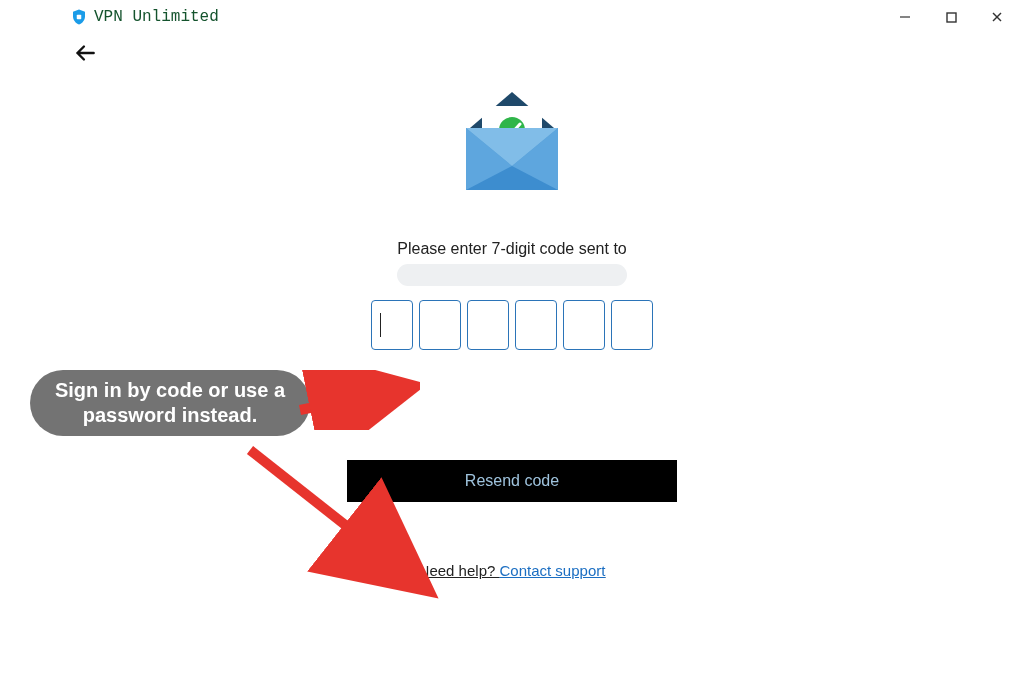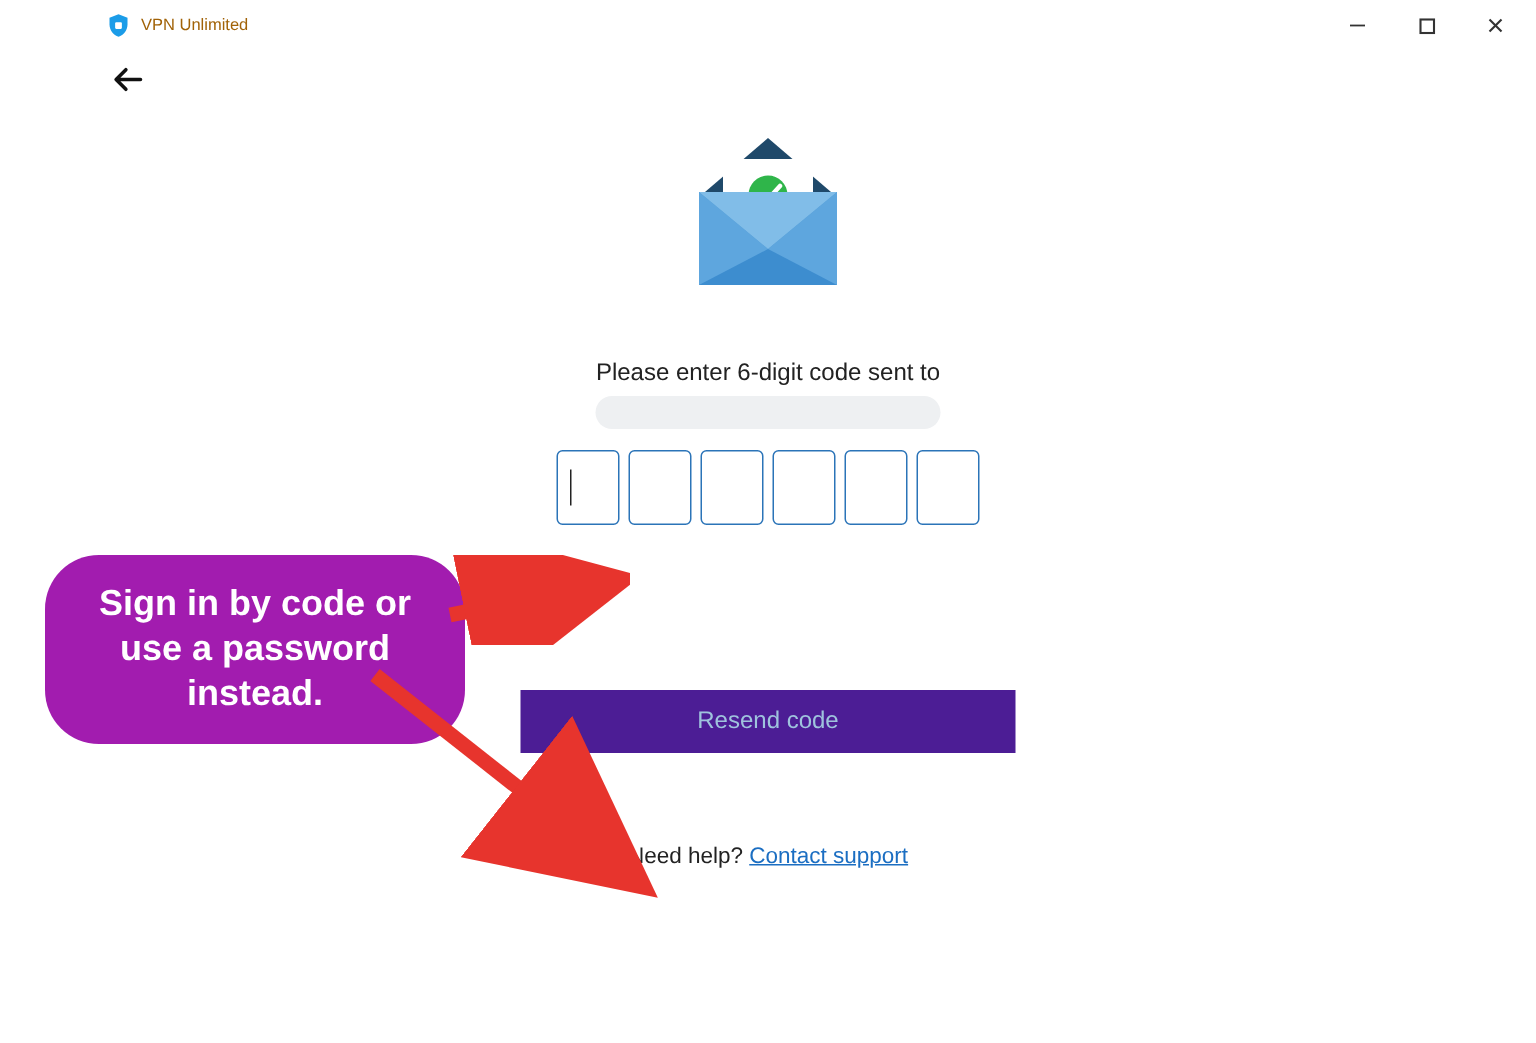--- a/index.html
+++ b/index.html
@@ -16,22 +16,23 @@
     align-items: center;
     height: 34px;
     padding: 0 8px 0 70px;
   }
   .app-icon {
     width: 18px; height: 18px;
     margin-right: 6px;
     display: inline-flex; align-items:center; justify-content:center;
   }
   .app-title {
-    font-size: 11px;
-    color: #a16207;
+    font-size: 16px;
+    color: #14532d;
+    font-family: Liberation Mono, monospace;
   }
   .win-controls {
     margin-left: auto;
     display: flex;
     gap: 24px;
     padding-right: 8px;
   }
   .win-btn {
     width: 22px; height: 22px;
     display:flex; align-items:center; justify-content:center;
@@ -96,50 +97,51 @@
     content:"";
     position:absolute;
     left: 8px; top: 12px; bottom: 12px;
     width: 1px; background:#222;
     animation: blink 1s step-end infinite;
   }
   @keyframes blink { 50% { opacity:0; } }
   .action-btn {
     width: 330px;
     height: 42px;
-    background: #4c1d95;
+    background: #000000;
     display:flex; align-items:center; justify-content:center;
     font-size: 16px;
     cursor:pointer;
     margin-bottom: 4px;
   }
   .action-btn.light { color: #9fc3dd; }
   .action-btn.norm  { color: #2e91cf; }
   .footer-help {
     margin-top: 56px;
     font-size: 15px;
     color:#222;
+    text-decoration:underline;
   }
   .footer-help a {
     color: #1b6ec2;
     text-decoration: underline;
     cursor:pointer;
   }
 
   
   .callout {
     position:absolute;
     top: 370px;
     left: 30px;
     width: 280px;
-    background: #a21caf;
+    background: #737373;
     color: #fff;
     border-radius: 36px;
-    padding: 18px 24px;
-    font-size: 24px;
+    padding: 8px 24px;
+    font-size: 20px;
     font-weight: 700;
     text-align:center;
     line-height: 1.25;
   }
   .arrow {
     position:absolute;
     pointer-events:none;
   }
 </style>
 </head>
@@ -193,21 +195,21 @@
 
       <polygon points="14,48 106,48 106,110 14,110" fill="#3d8dcf"></polygon>
 
       <polygon points="14,48 60,86 14,110" fill="#5ea6de"></polygon>
       <polygon points="106,48 60,86 106,110" fill="#5ea6de"></polygon>
 
       <polygon points="14,48 60,86 106,48" fill="#81bde8"></polygon>
     </svg>
   </div>
 
-  <div class="subtext">Please enter 6-digit code sent to</div>
+  <div class="subtext">Please enter 7-digit code sent to</div>
   <div class="email-pill"></div>
 
   <div class="code-row">
     <div class="code-cell focused"></div>
     <div class="code-cell"></div>
     <div class="code-cell"></div>
     <div class="code-cell"></div>
     <div class="code-cell"></div>
     <div class="code-cell"></div>
   </div>

